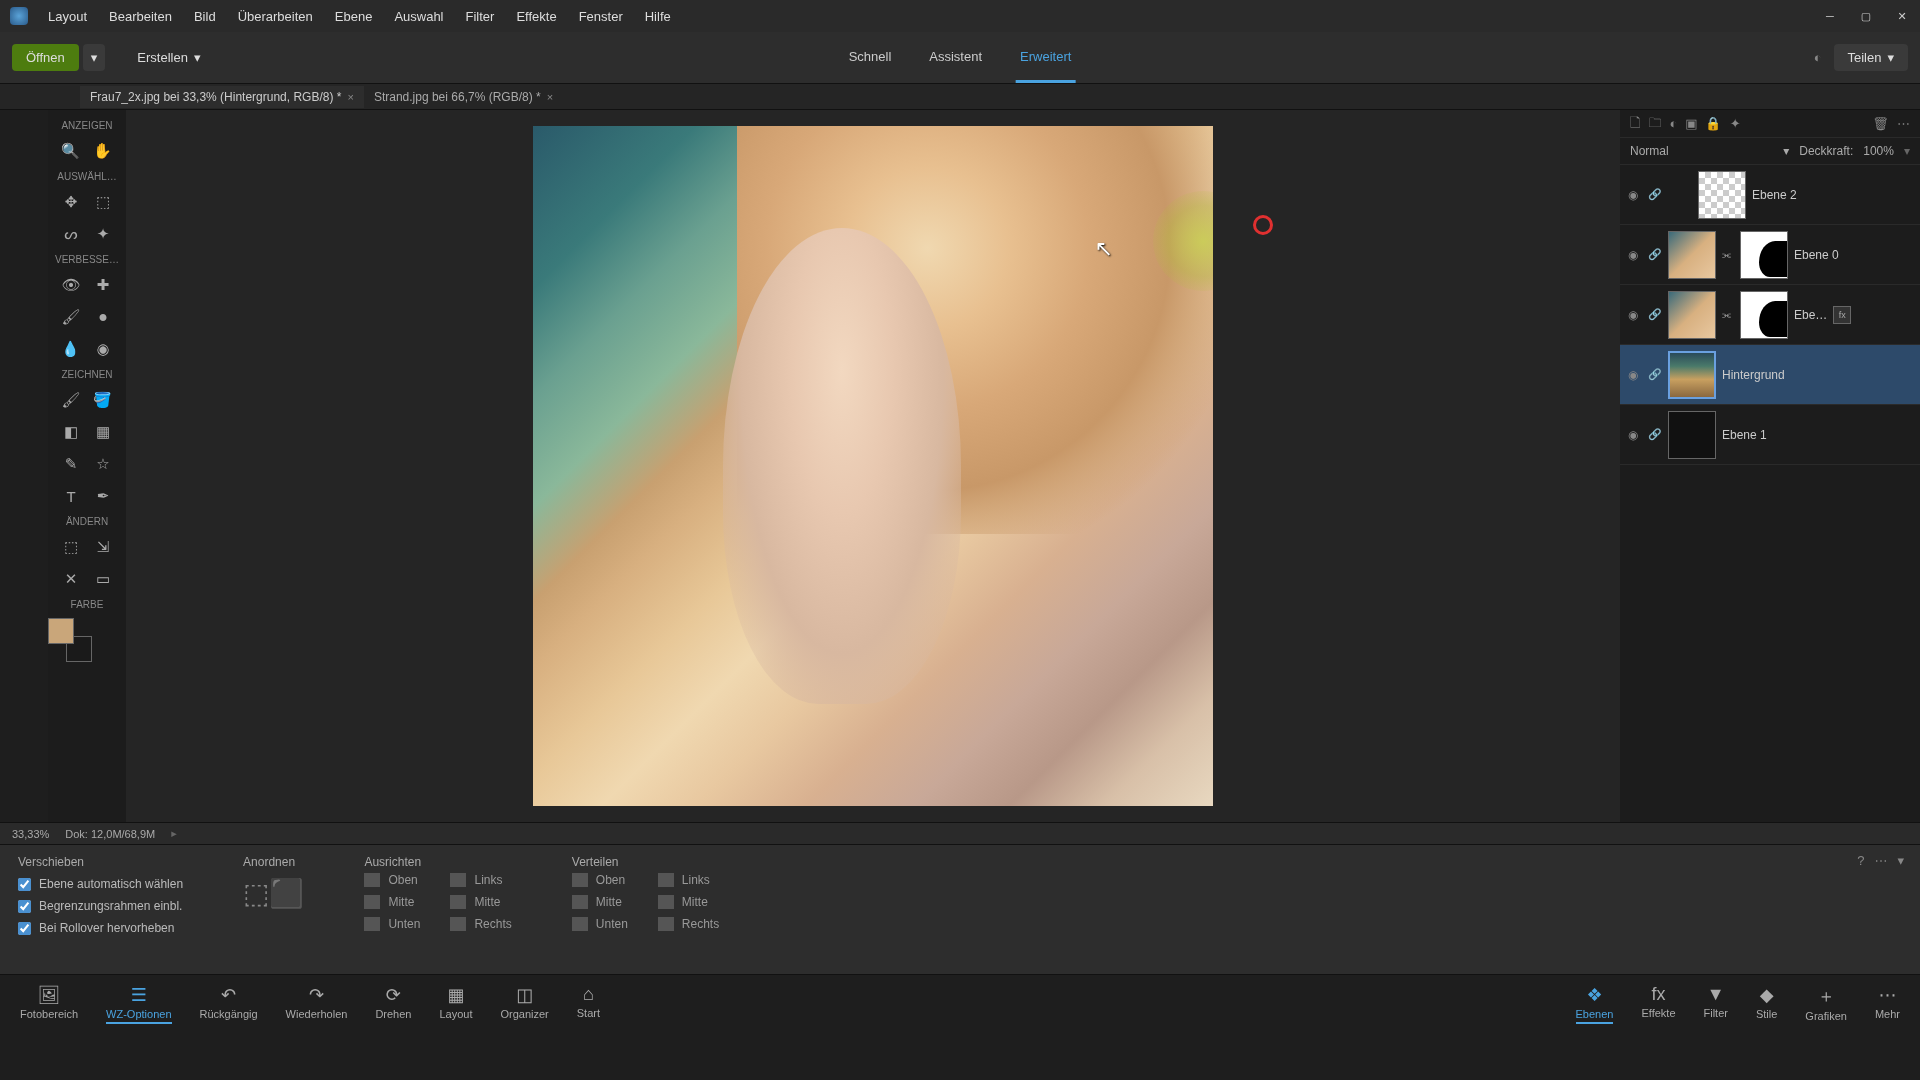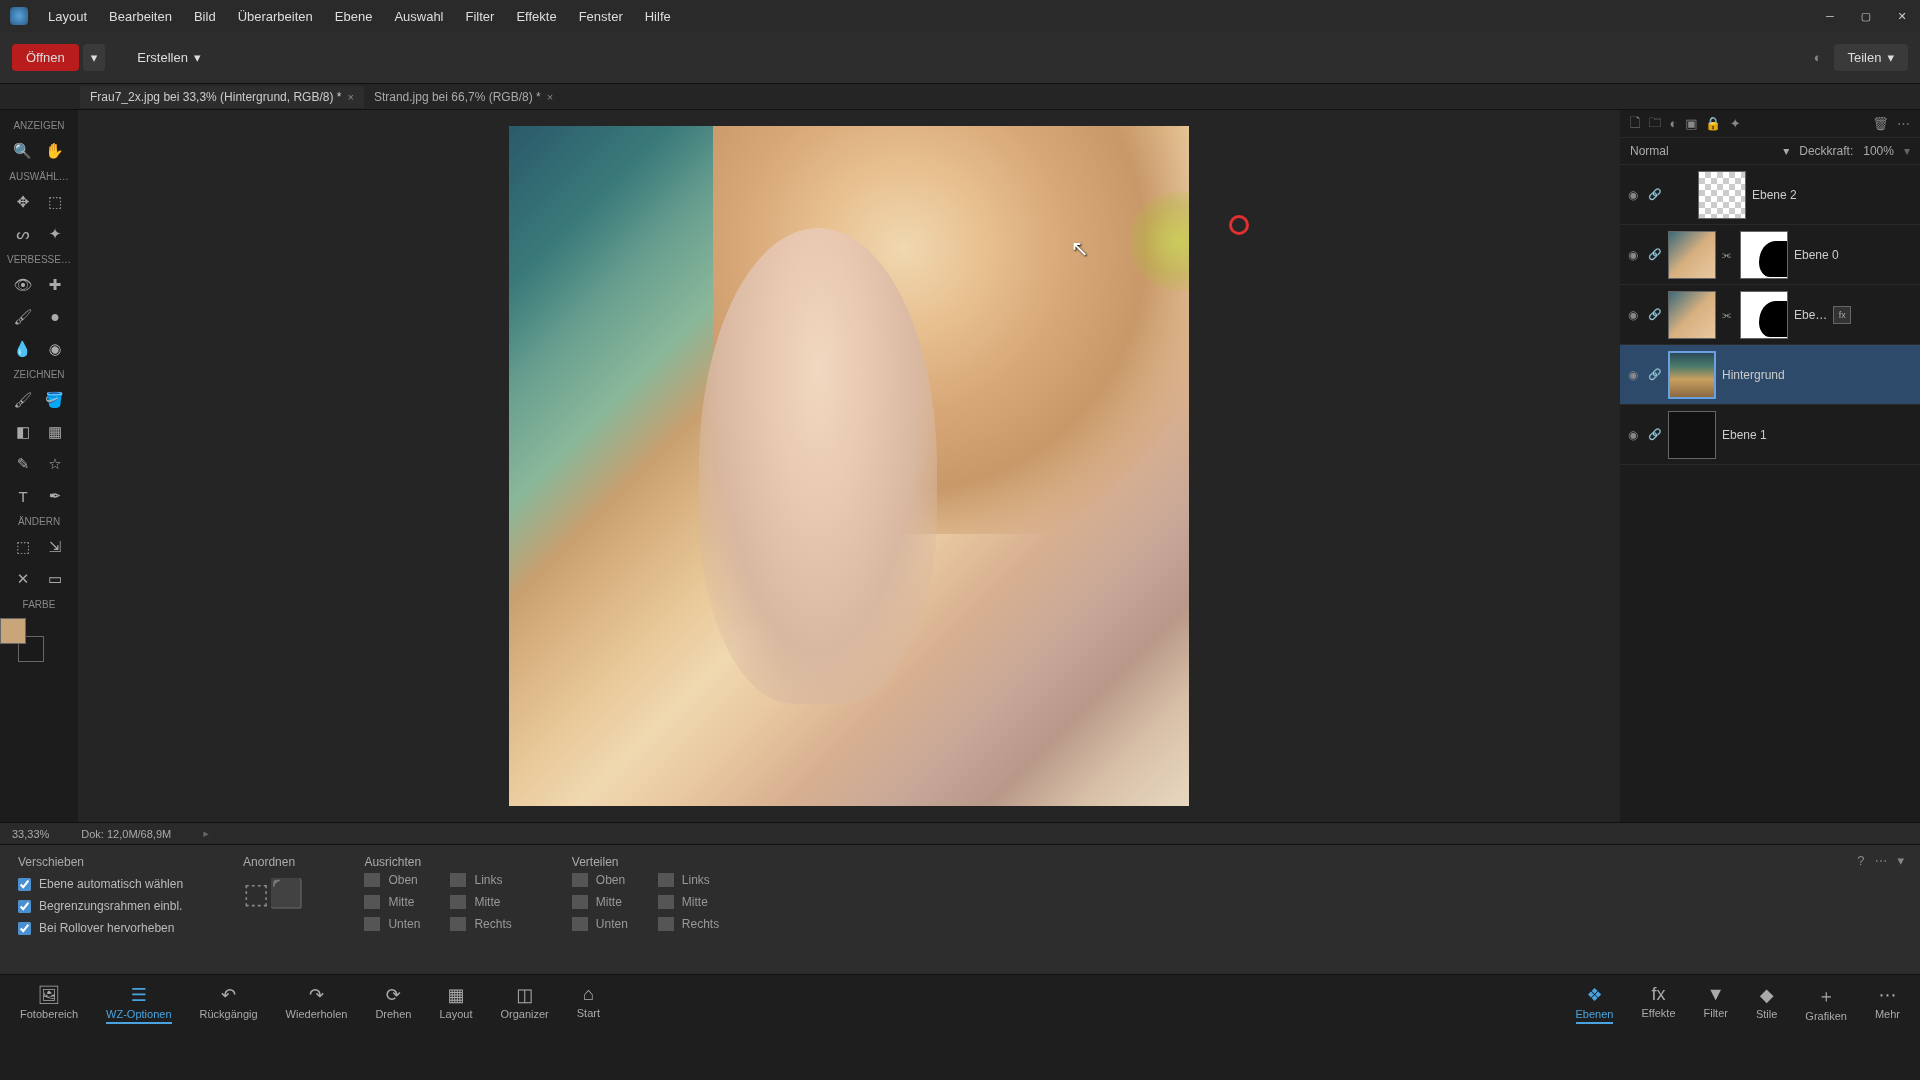--- a/index.html
+++ b/index.html
@@ -8,36 +8,36 @@
 
 .title-bar { height: 32px; background: #2a2a2a; display: flex; align-items: center; padding-left: 10px; }
 .app-icon { width: 18px; height: 18px; background: radial-gradient(circle,#5aa3d8,#2a5a8a); border-radius: 4px; margin-right: 10px; }
 .menu-bar { display: flex; gap: 2px; }
 .menu-item { padding: 6px 10px; color: #ddd; font-size: 13px; cursor: default; }
 .window-controls { margin-left: auto; display: flex; }
 .win-btn { width: 36px; height: 28px; display: flex; align-items: center; justify-content: center; color: #ccc; font-size: 11px; }
 
 
 .secondary-bar { height: 52px; background: #2d2d2d; display: flex; align-items: center; padding: 0 12px; border-bottom: 1px solid #111; }
-.sec-btn { padding: 6px 14px; background: #b91c1c; border-radius: 4px; margin-right: 4px; color: #ddd; display: flex; align-items: center; gap: 6px; }
+.sec-btn { padding: 6px 14px; background: #4d7c0f; border-radius: 4px; margin-right: 4px; color: #ddd; display: flex; align-items: center; gap: 6px; }
 .sec-arrow { padding: 6px 8px; background: #3a3a3a; border-radius: 4px; margin-right: 18px; color: #ddd; }
 .mode-tabs { margin-left: auto; margin-right: auto; display: flex; gap: 30px; position: absolute; left: 50%; transform: translateX(-50%); }
 .mode-tab { padding: 16px 4px; color: #ccc; }
 .mode-tab.active { color: #4aa3e0; border-bottom: 3px solid #4aa3e0; }
 .right-sec { margin-left: auto; display: flex; align-items: center; gap: 12px; }
 .share-btn { padding: 6px 14px; background: #3a3a3a; border-radius: 4px; color: #ddd; display: flex; align-items: center; gap: 6px; }
 
 
 .doc-tabs { height: 26px; background: #252525; display: flex; align-items: center; padding-left: 80px; border-bottom: 1px solid #111; }
 .doc-tab { padding: 4px 10px; font-size: 12px; color: #aaa; display: flex; align-items: center; gap: 6px; }
 .doc-tab.active { background: #2d2d2d; color: #ccc; }
 .tab-close { font-size: 11px; color: #888; }
 
 
-.main { display: flex; height: calc(1080px - 32px - 52px - 26px - 210px - 48px); }
+.main { display: flex; height: calc(1080px - 32px - 52px - 26px - 210px - 48px); padding-left: 48px; }
 
 
 .left-panel { width: 78px; background: #1c1c1c; display: flex; flex-direction: column; align-items: center; padding-top: 6px; }
 .tool-section { width: 100%; text-align: center; }
 .tool-label { font-size: 10px; color: #888; padding: 4px 0; }
 .tool-row { display: flex; justify-content: center; gap: 2px; padding: 2px 0; }
 .tool-btn { width: 30px; height: 28px; display: flex; align-items: center; justify-content: center; color: #aaa; font-size: 15px; border-radius: 3px; }
 .color-swatches { margin-top: 4px; position: relative; width: 44px; height: 44px; }
 .swatch-fg { position: absolute; width: 26px; height: 26px; background: #c9a67a; border: 1px solid #666; top: 0; left: 0; }
 .swatch-bg { position: absolute; width: 26px; height: 26px; background: #1a1a1a; border: 1px solid #666; bottom: 0; right: 0; }
@@ -78,21 +78,21 @@
 .layer-thumb.mask::after { content:""; position:absolute; right:0; top:20%; width:60%; height:80%; background:#000; border-radius: 60% 0 0 40%; }
 .layer-thumb.checker { background:
   repeating-conic-gradient(#ccc 0 25%, #fff 0 50%) 0 0/12px 12px; }
 .layer-thumb.dark { background: #111; }
 .layer-thumb.beach { background: linear-gradient(180deg,#2a4a5a 0%,#4a7a6a 30%,#c8a060 60%,#8a6840 100%); }
 .layer-name { font-size: 12px; color: #ccc; }
 .fx-badge { width: 18px; height: 18px; background: #333; border: 1px solid #666; display: flex; align-items: center; justify-content: center; font-size: 9px; color: #aaa; }
 .link-chain { width: 12px; font-size: 10px; color: #aaa; }
 
 
-.status-bar { height: 22px; background: #2a2a2a; display: flex; align-items: center; padding: 0 12px; font-size: 11px; color: #aaa; gap: 32px; border-top: 1px solid #111; }
+.status-bar { height: 22px; background: #2a2a2a; display: flex; align-items: center; padding: 0 12px; font-size: 11px; color: #aaa; gap: 16px; border-top: 1px solid #111; }
 
 
 .options-panel { height: 130px; background: #2d2d2d; padding: 10px 18px; display: flex; gap: 60px; border-top: 1px solid #111; position: relative; }
 .opt-group-title { font-size: 12px; color: #aaa; }
 .opt-col { display: flex; flex-direction: column; gap: 8px; }
 .check-row { display: flex; align-items: flex-end; gap: 8px; font-size: 12px; color: #bbb; }
 .check-row input { accent-color: #4a90d0; }
 .align-group { display: flex; flex-direction: column; gap: 4px; }
 .align-header { font-size: 12px; color: #aaa; }
 .align-row { display: flex; align-items: center; gap: 8px; font-size: 12px; color: #999; }
@@ -133,20 +133,25 @@
 
 <div class="secondary-bar">
   <div class="sec-btn">
       <span>Öffnen</span>
     </div>
   <div class="sec-arrow">▾</div>
   <div class="sec-btn" style="background:transparent;">
       <span>Erstellen</span> 
       <span>▾</span>
     </div>
+  <div class="mode-tabs">
+    <div class="mode-tab">Schnell</div>
+    <div class="mode-tab">Assistent</div>
+    <div class="mode-tab active">Erweitert</div>
+  </div>
   <div class="right-sec">
     <span style="color:#888;">◐</span>
     <div class="share-btn">
         <span>Teilen</span> 
         <span>▾</span>
       </div>
   </div>
 </div>
 
 <div class="doc-tabs">

